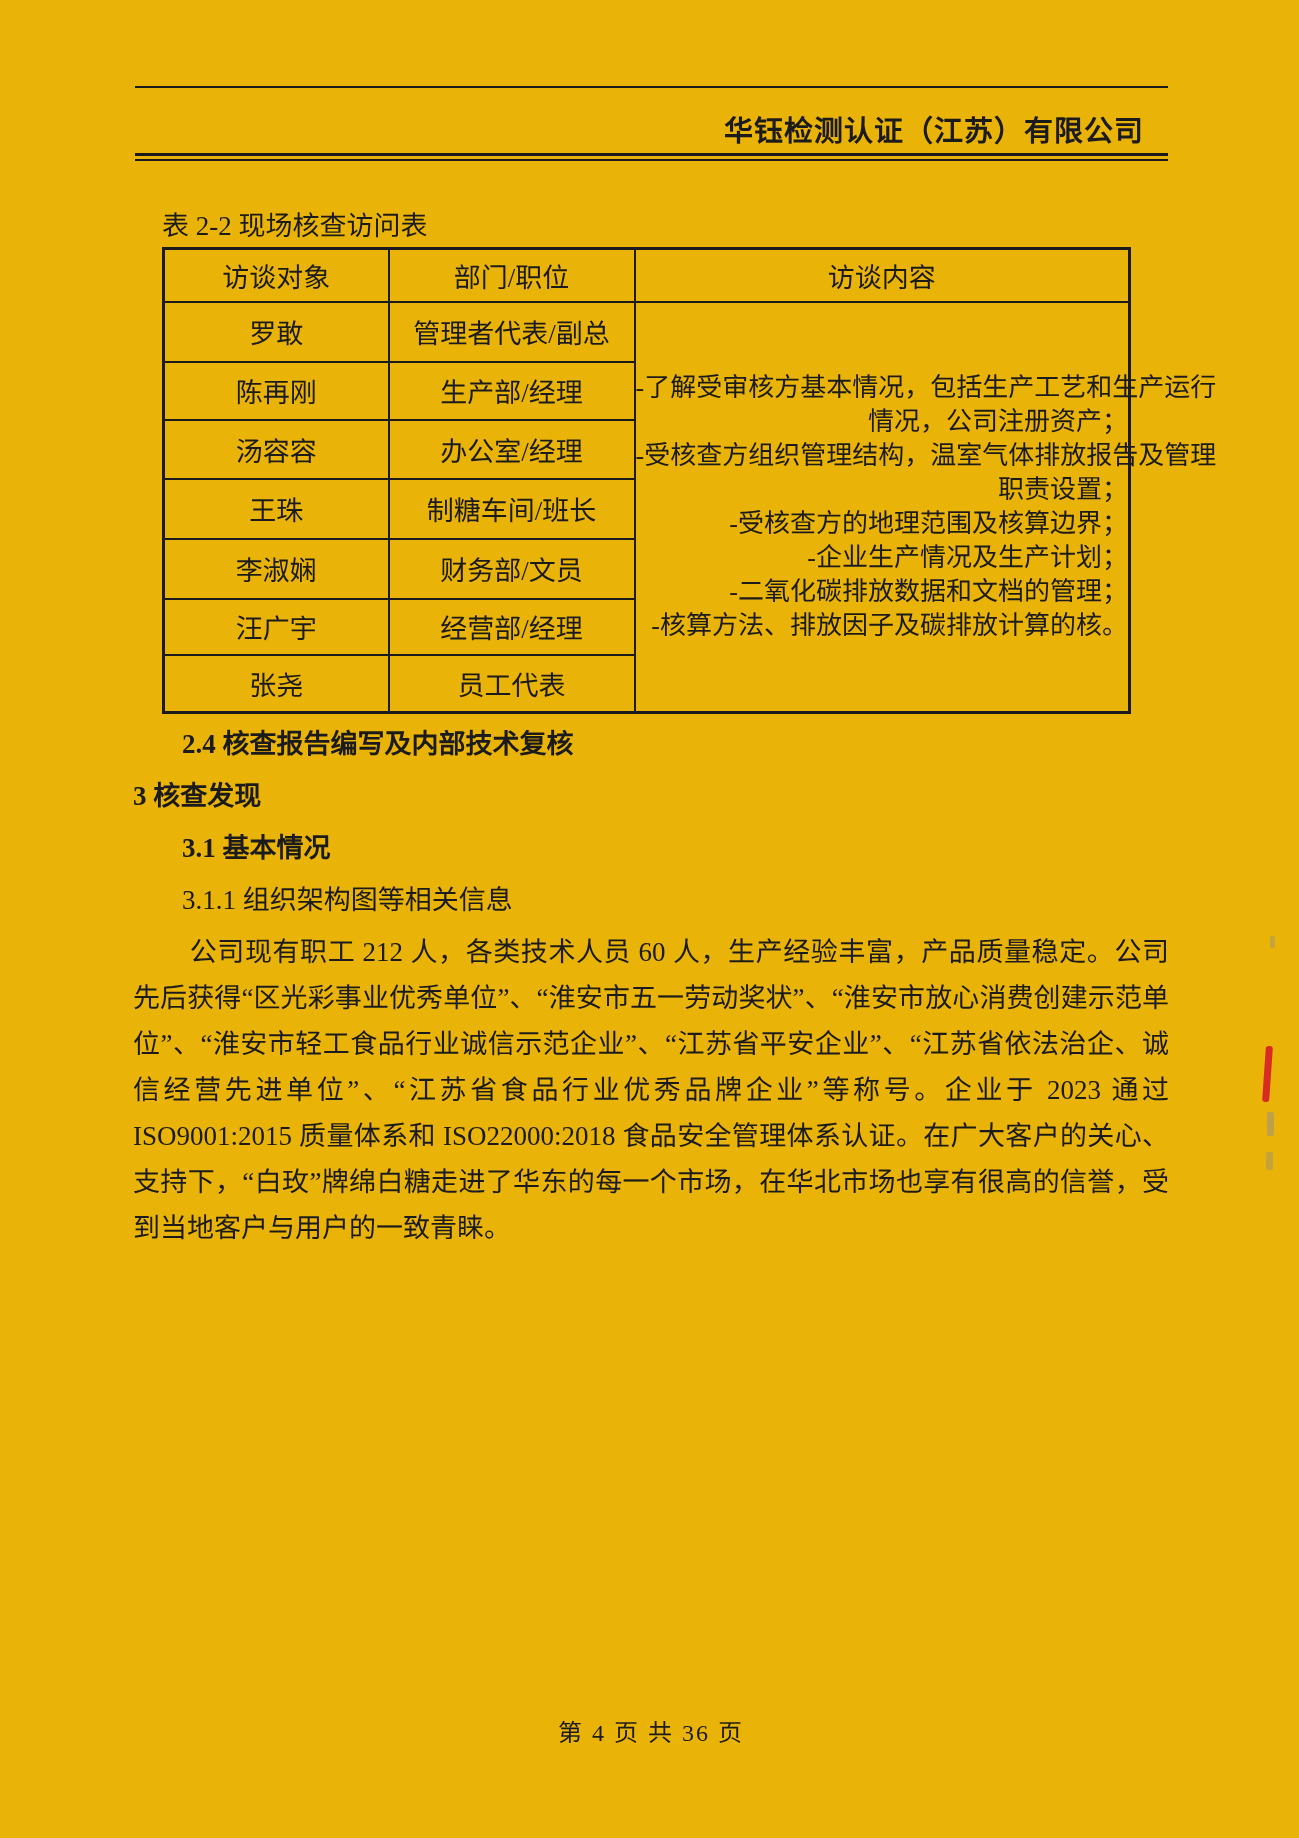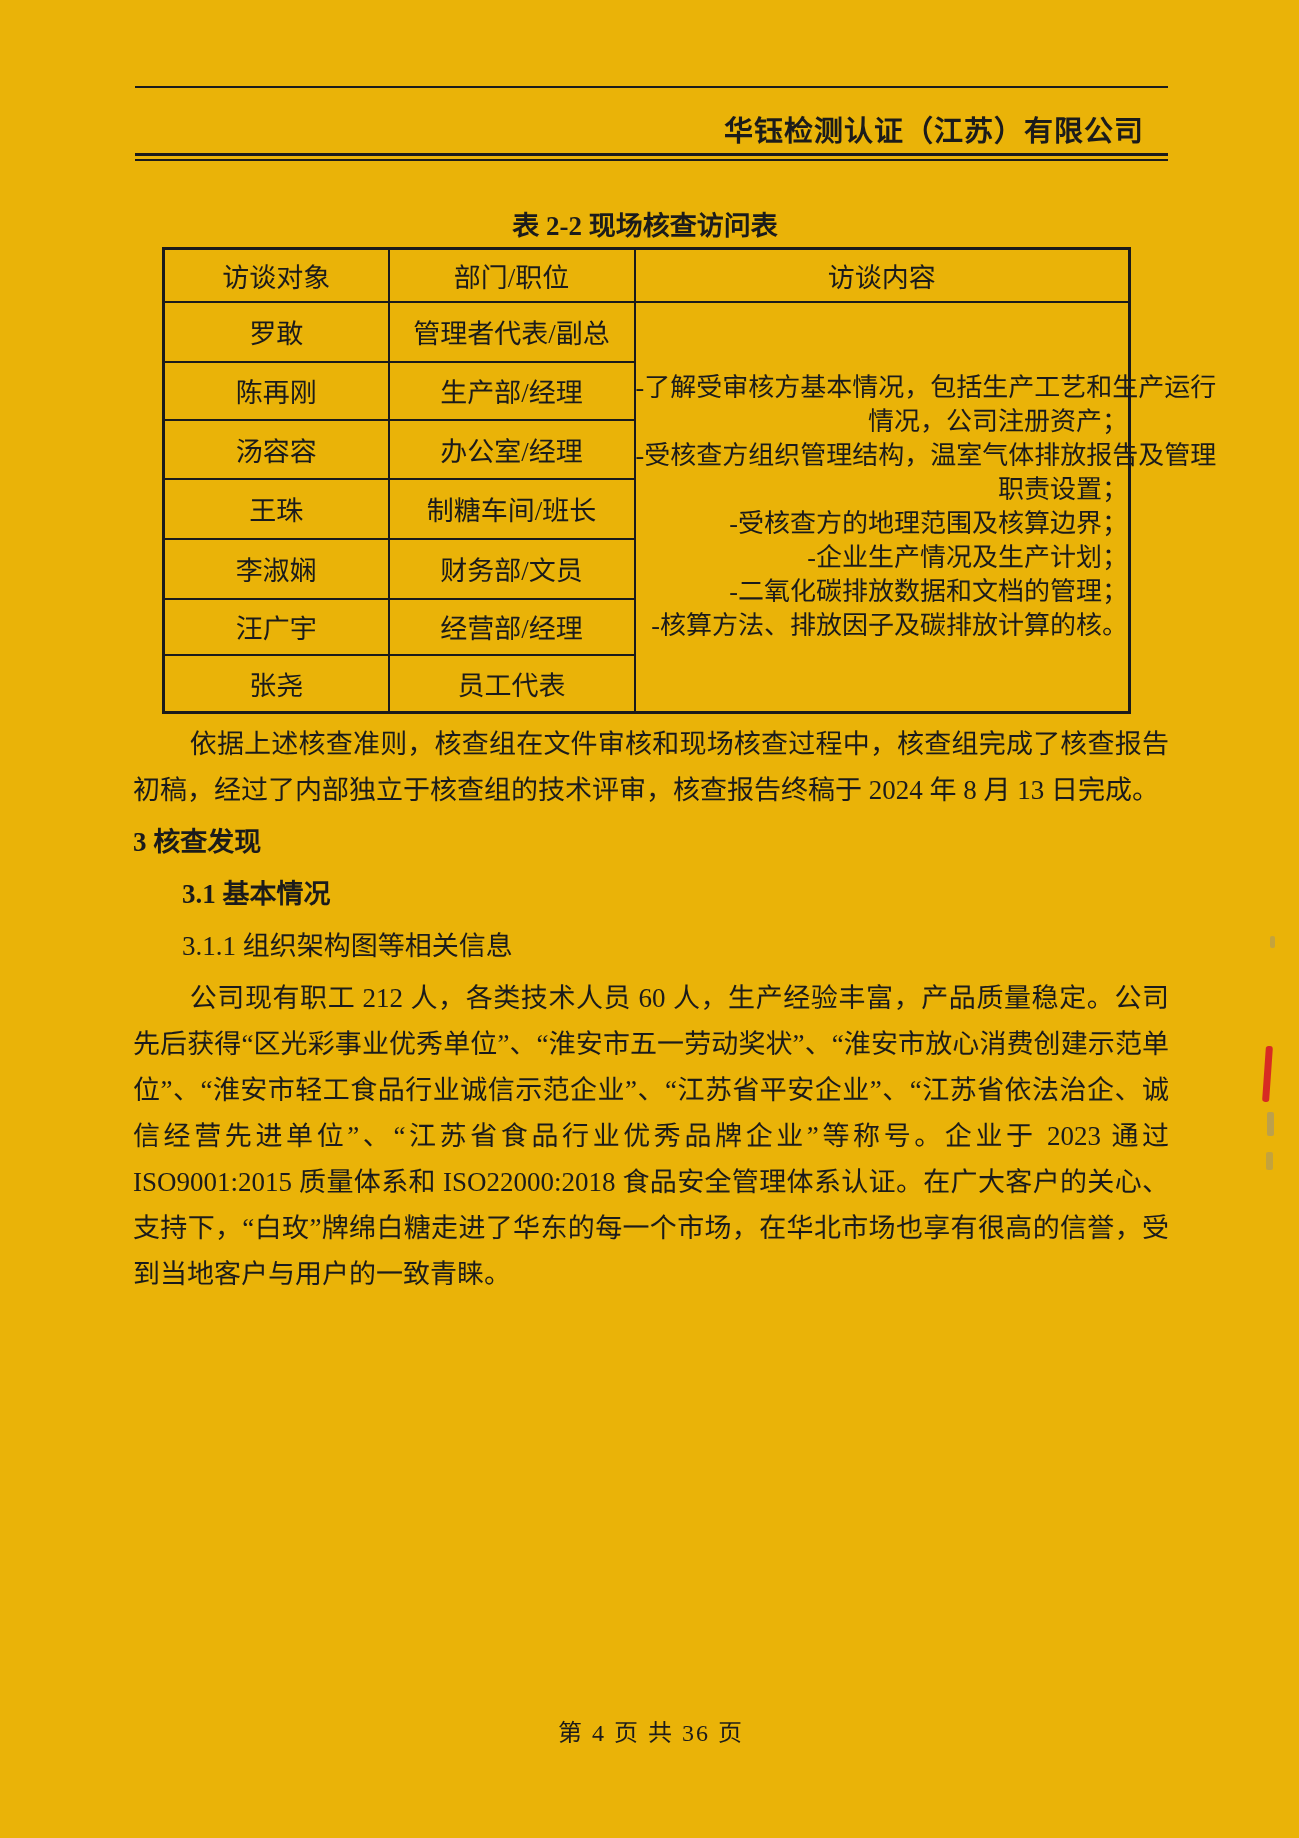--- a/index.html
+++ b/index.html
@@ -28,21 +28,21 @@
     font-size:29px;font-weight:700;letter-spacing:1px;
   }
   .rule-double{
     position:absolute;left:135px;top:153px;width:1033px;height:3px;
     border-top:3px solid var(--ink);
     border-bottom:2px solid var(--ink);
   }
   
   .table-caption{
     position:absolute;left:162px;top:206px;width:966px;height:40px;
-    line-height:40px;text-align:center;font-size:27px;font-weight:700;
+    line-height:40px;text-align:left;font-size:27px;font-weight:400;
   }
   table.interview{
     position:absolute;left:162px;top:247px;width:966px;
     border-collapse:collapse;border:3px solid var(--ink);
     table-layout:fixed;
   }
   table.interview col.c1{width:225px;}
   table.interview col.c2{width:246px;}
   table.interview col.c3{width:495px;}
   table.interview th,table.interview td{
@@ -153,21 +153,21 @@
         <td>经营部/经理</td>
       </tr>
       <tr>
         <td>张尧</td>
         <td>员工代表</td>
       </tr>
     </tbody>
   </table>
 
   <div class="doc-body">
-    <p class="para">依据上述核查准则，核查组在文件审核和现场核查过程中，核查组完成了核查报告初稿，经过了内部独立于核查组的技术评审，核查报告终稿于 2024 年 8 月 13 日完成。</p>
+    <h2 class="h-bold indent-head">2.4 核查报告编写及内部技术复核</h2>
     <h2 class="h-bold">3 核查发现</h2>
     <h3 class="h-bold indent-head">3.1 基本情况</h3>
     <h4 class="h-plain indent-head">3.1.1 组织架构图等相关信息</h4>
     <p class="para">公司现有职工 212 人，各类技术人员 60 人，生产经验丰富，产品质量稳定。公司先后获得“区光彩事业优秀单位”、“淮安市五一劳动奖状”、“淮安市放心消费创建示范单位”、“淮安市轻工食品行业诚信示范企业”、“江苏省平安企业”、“江苏省依法治企、诚信经营先进单位”、“江苏省食品行业优秀品牌企业”等称号。企业于 2023 通过 ISO9001:2015 质量体系和 ISO22000:2018 食品安全管理体系认证。在广大客户的关心、支持下，“白玫”牌绵白糖走进了华东的每一个市场，在华北市场也享有很高的信誉，受到当地客户与用户的一致青睐。</p>
   </div>
 
   <div class="footer">
     <span>第 4 页 共 36 页</span>
   </div>
 

